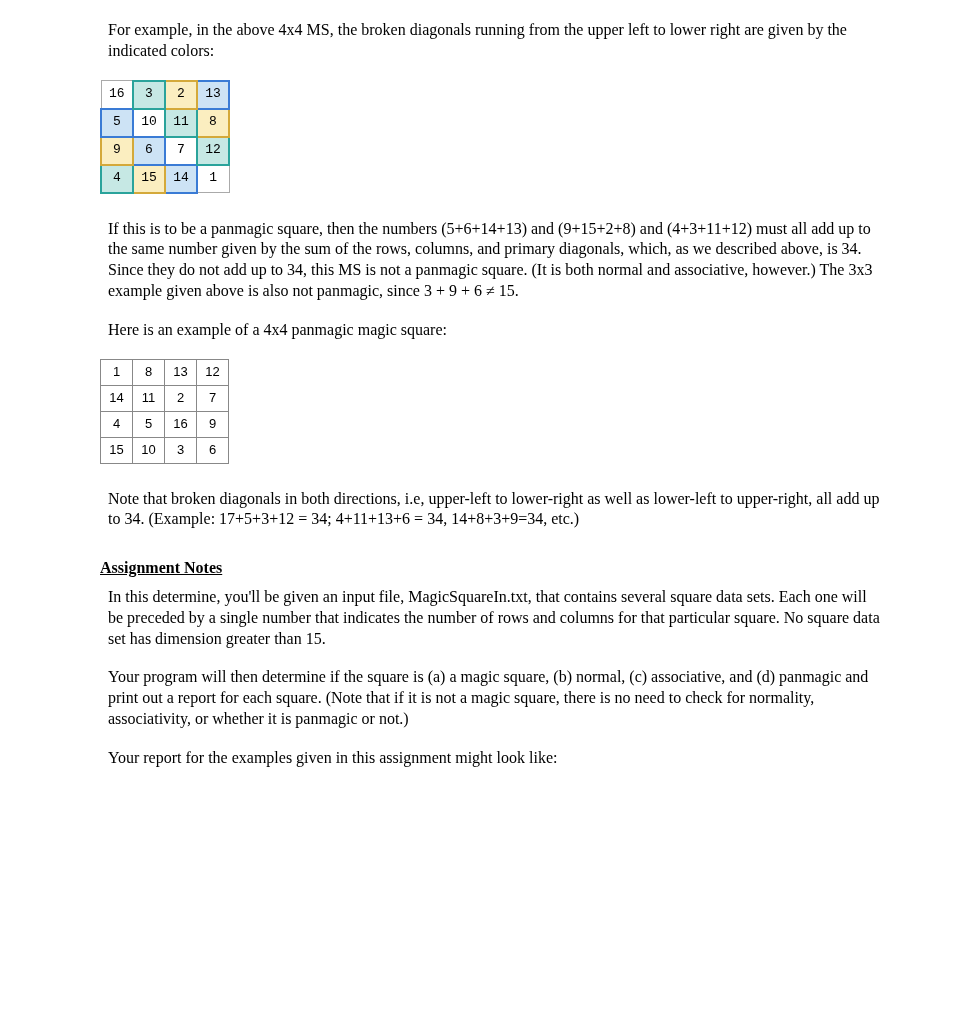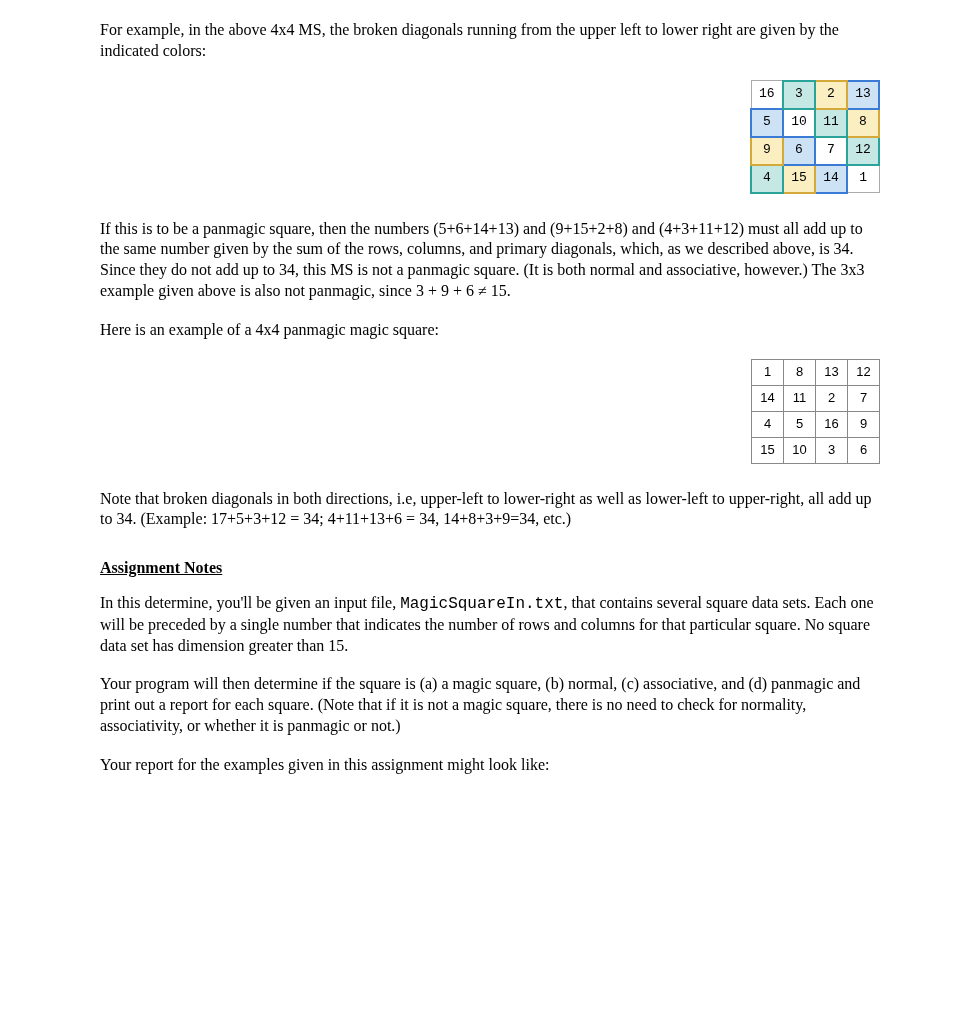--- a/index.html
+++ b/index.html
@@ -7,30 +7,30 @@
     font-size: 16px;
     color: #000;
     background: #fff;
     margin: 0;
     padding: 20px 100px 20px 100px;
     width: 980px;
     box-sizing: border-box;
     line-height: 1.3;
   }
   p {
-    margin: 0 0 18px 0;
+    margin: 0 0 18px 8px;
   }
   .underline {
   }
   .mono {
-    font-family: Liberation Mono, monospace;
+    font-family: Liberation Serif, serif;
   }
   .center-wrap {
     display: flex;
-    justify-content: flex-end;
+    justify-content: flex-start;
     margin: 15px 0 25px 0;
   }
   table.grid1 {
     border-collapse: collapse;
   }
   table.grid1 td {
     width: 32px;
     height: 28px;
     text-align: center;
     font-family: "Courier New", Courier, monospace;
@@ -54,21 +54,21 @@
     text-align: center;
     font-family: Arial, Helvetica, sans-serif;
     font-size: 13px;
     border: 1px solid #888;
     box-sizing: border-box;
   }
   h3.section {
     font-size: 16px;
     font-weight: bold;
     text-decoration: underline;
-    margin: 28px 0 14px 0;
+    margin: 28px 0 8px 0;
   }
 </style>
 </head>
 <body>
 
 <p>For example, in the above 4x4 MS, the broken diagonals running from the upper left to lower right are given by the indicated colors:</p>
 
 <div class="center-wrap">
   <table class="grid1">
     <tbody>

